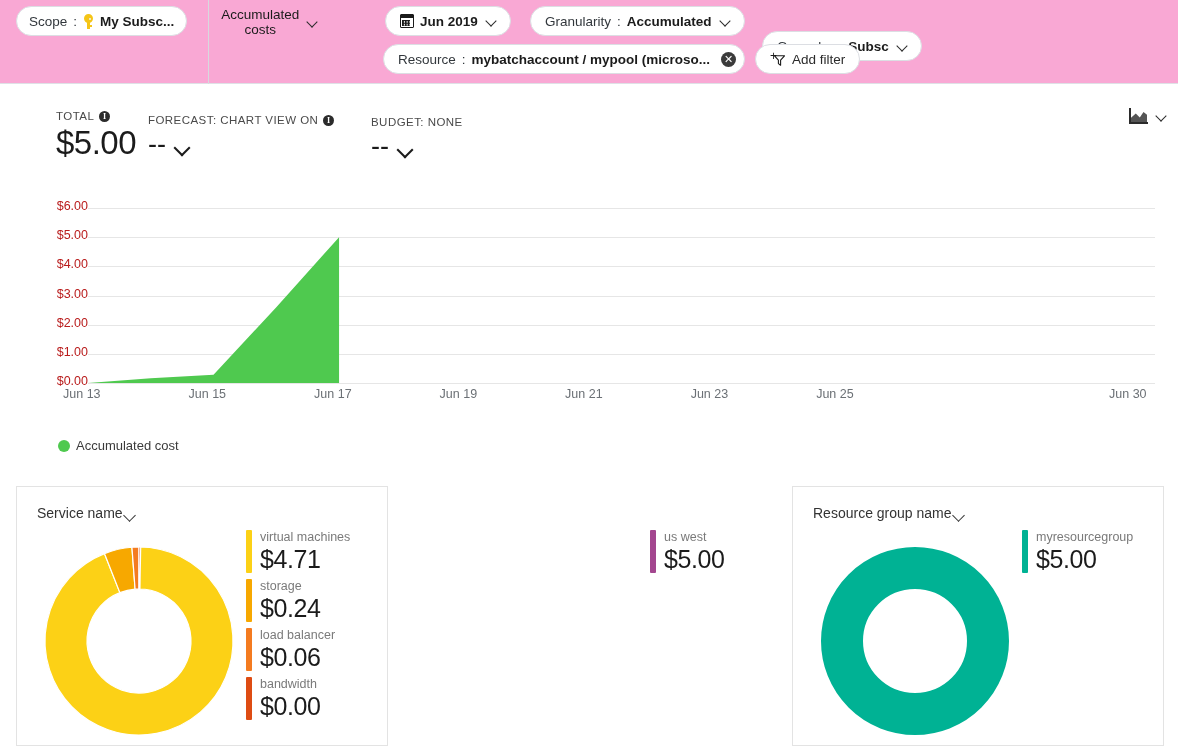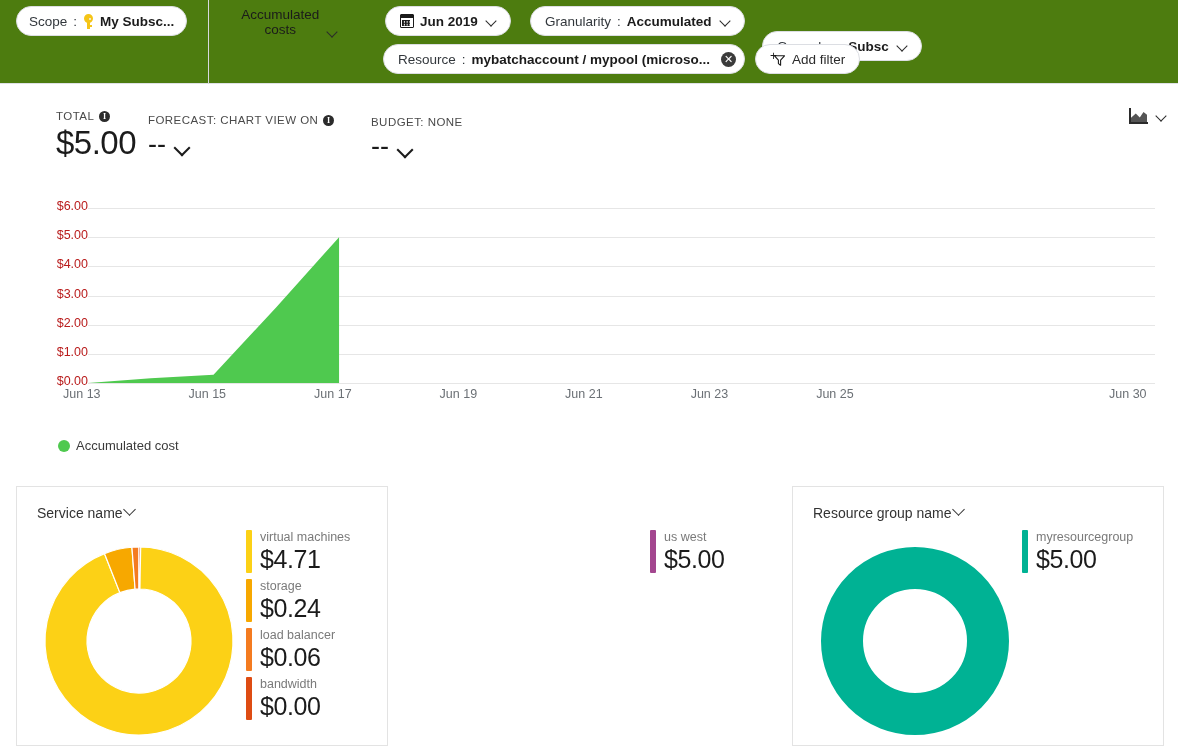--- a/index.html
+++ b/index.html
@@ -9,21 +9,21 @@
     background: #ffffff;
     font-family: "Liberation Sans", sans-serif;
     overflow: hidden;
   }
   #app { position: relative; width: 1178px; height: 746px; background:#fff; }
 
   
   .toolbar {
     position: relative;
     width: 1178px; height: 84px;
-    background: #4d7c0f;
+    background: #f9a8d4;
     border-bottom: 1px solid #dfe1e6;
   }
   .toolbar-divider {
     position: absolute; left: 208px; top: 0;
     width: 1px; height: 84px; background: #d7d9de;
   }
   .pill {
     display: inline-flex; align-items: center; gap: 6px;
     height: 30px; padding: 0 14px;
     background: #ffffff;
@@ -37,25 +37,24 @@
   .pill .val { color: #1b1b1b; font-weight: 700; }
   .pill .colon { color: #32373c; }
   .chev { display:inline-block; width:9px; height:9px; position:relative; margin-left:3px; }
   .chev::before {
     content:""; position:absolute; left:0; top:0;
     width:7px; height:7px;
     border-right:1.6px solid #2b2b2b; border-bottom:1.6px solid #2b2b2b;
     transform: rotate(45deg);
   }
   .plain-btn {
-    display:inline-flex; align-items:flex-end; gap:4px;
+    display:inline-flex; align-items:center; gap:4px;
     height:30px; font-size:13.5px; color:#1b1b1b; cursor:pointer;
     background:transparent; border:none; padding:0;
     font-family:"Liberation Sans", sans-serif;
-    margin-left:20px;
   }
 
   .row1 { position:absolute; left:0; top:4px; height:36px; }
   .row2 { position:absolute; left:0; top:43px; height:34px; }
 
   .scope-pill { position:absolute; left:16px; top:2px; padding:0 12px; }
   .acc-btn    { position:absolute; left:220px; top:3px; }
   .date-pill  { position:absolute; left:385px; top:2px; }
   .gran-pill  { position:absolute; left:530px; top:2px; }
   .group-pill { position:absolute; left:762px; top:2px;margin-top:25px; }
@@ -163,21 +162,21 @@
   .cards { position:absolute; left:0; top:486px; width:1178px; height:260px; }
   .card {
     position:absolute; top:0; height:260px;
     background:#fff; border:1px solid #e3e3e3;
   }
   .card-1 { left:16px;  width:372px; }
   .card-2 { left:404px; width:372px; }
   .card-3 { left:792px; width:372px; }
   .card-head {
     position:absolute; left:20px; top:18px;
-    display:flex; align-items:flex-start; gap:2px;
+    display:flex; align-items:flex-end; gap:2px;
     font-size:14px; color:#333; cursor:pointer;
   }
   .card-head .chev3 { width:10px; height:10px; position:relative; }
   .card-head .chev3::before{
     content:""; position:absolute; left:0; top:0; width:8px; height:8px;
     border-right:1.7px solid #333; border-bottom:1.7px solid #333;
     transform:rotate(45deg);
   }
   .donut { position:absolute; left:22px; top:58px; }
   .card-legend { position:absolute; top:44px; }

